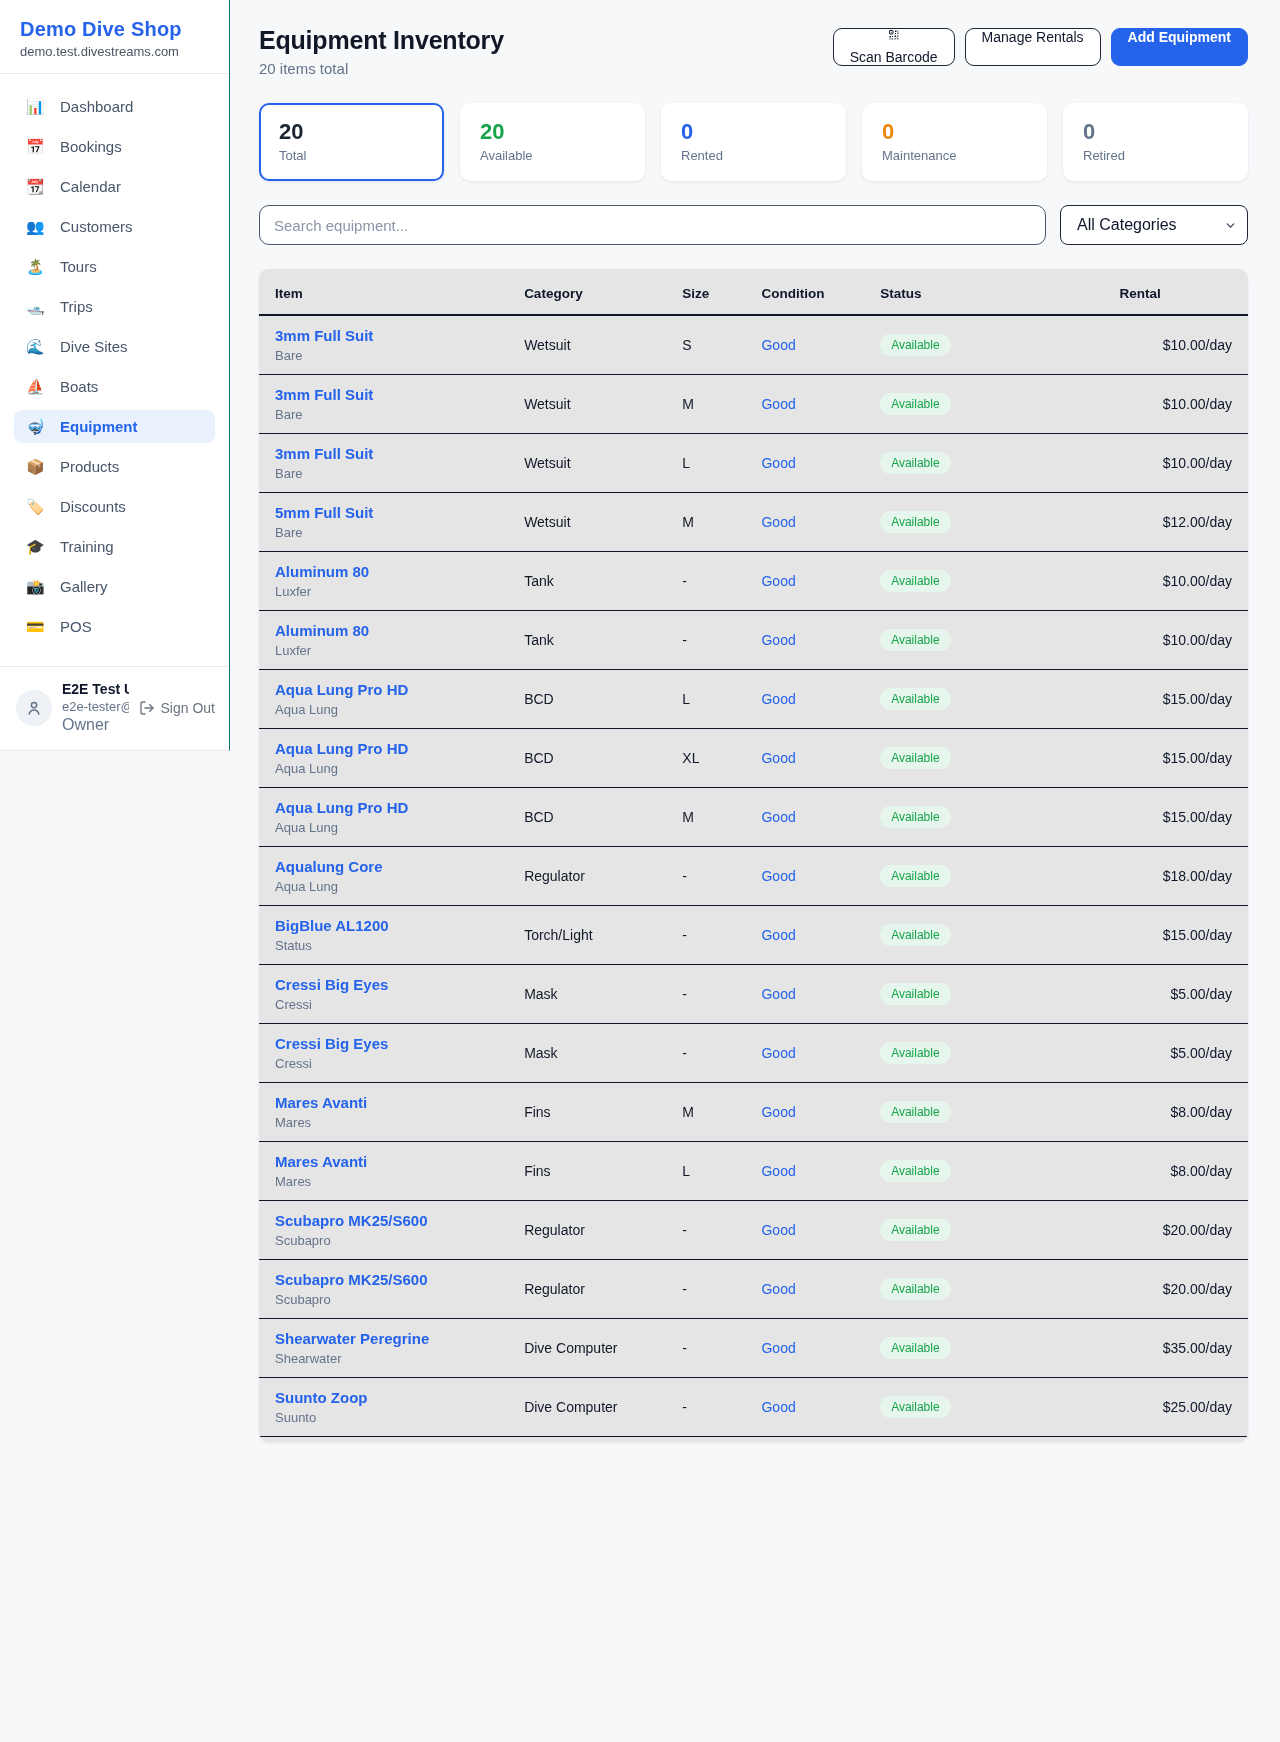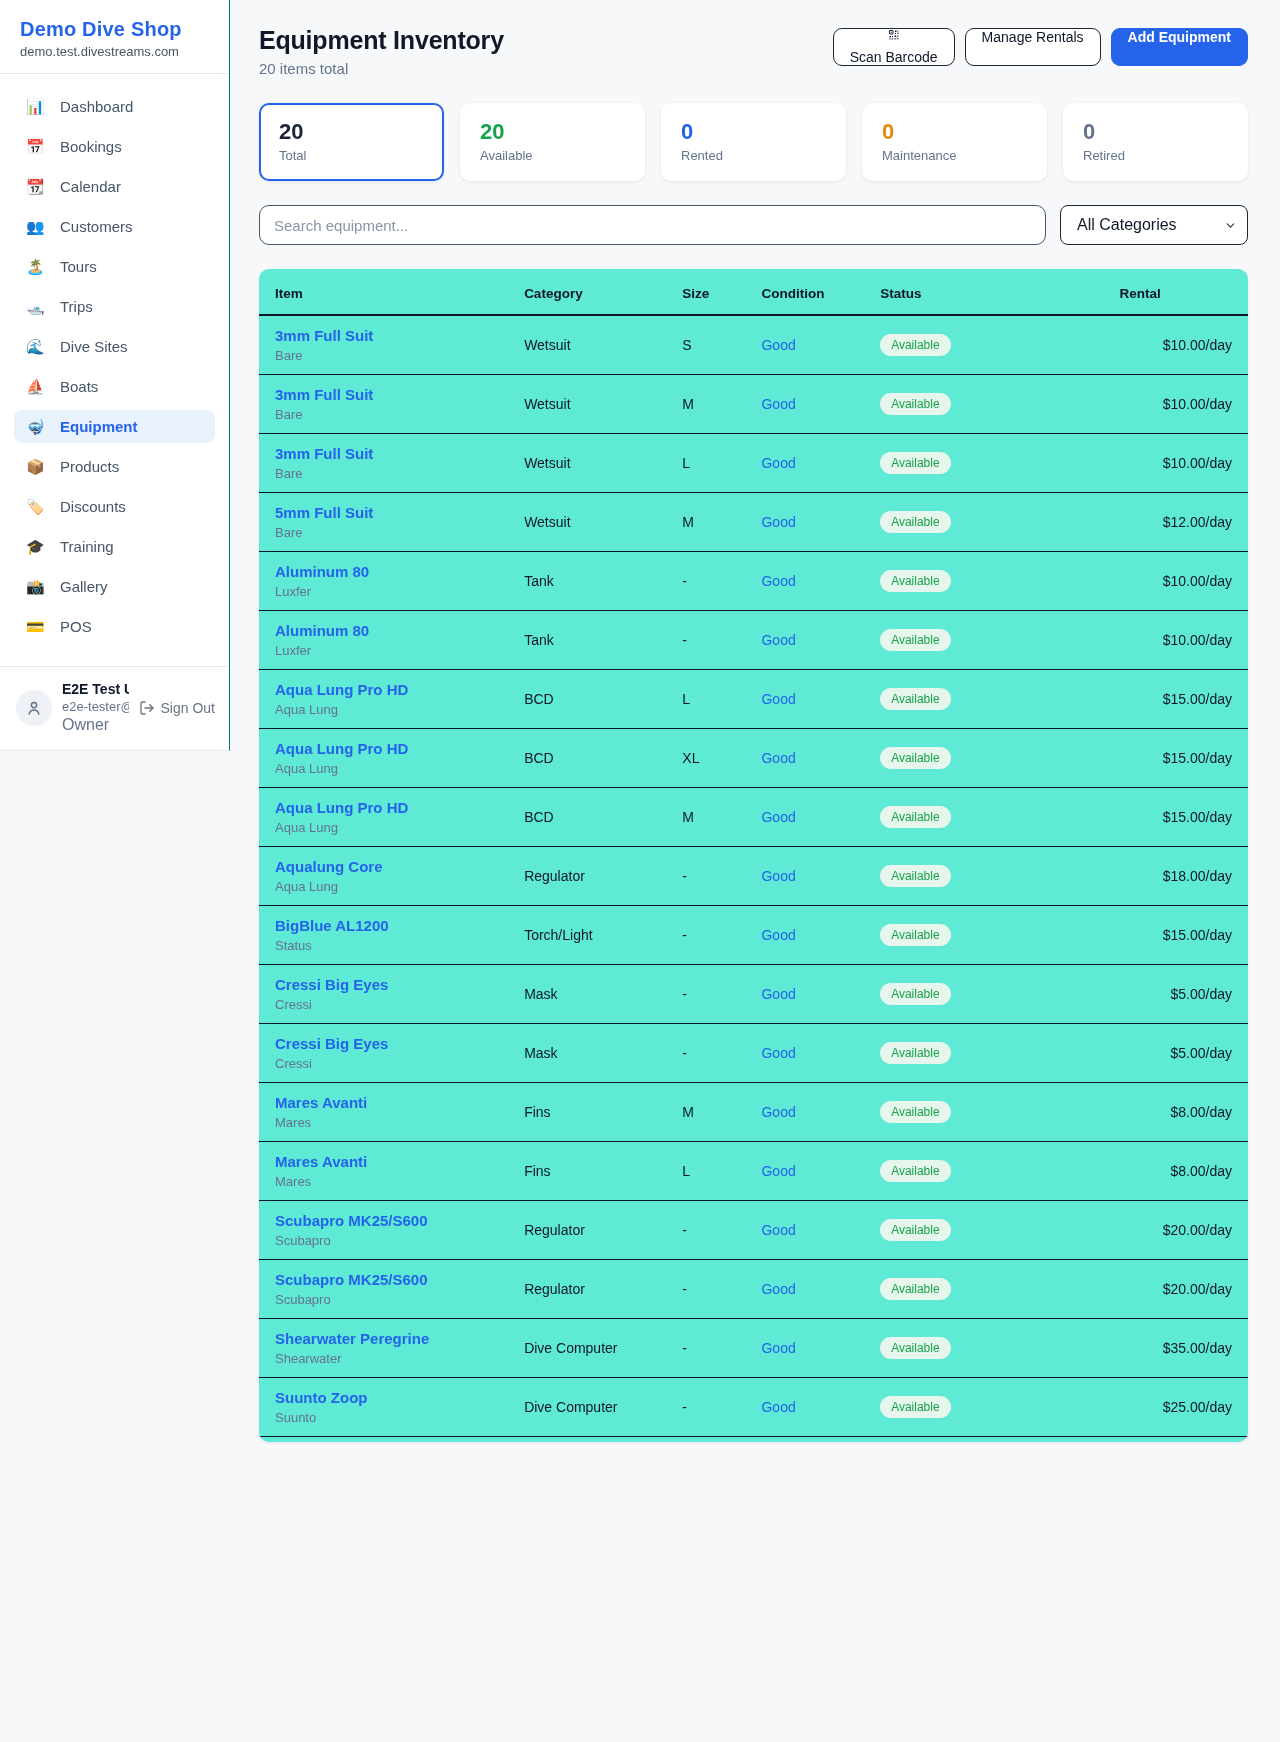--- a/index.html
+++ b/index.html
@@ -48,21 +48,21 @@
   .stat-label { font-size:13px; color:#64748b; margin-top:3px; }
   
   .filters { margin-top:24px; display:flex; gap:14px; }
   .search-input { flex:1; height:40px; border:1px solid #49566b; border-radius:10px; background:#fff;
     padding:0 14px; font-size:15px; color:#0f172a; font-family:inherit; outline:none; }
   .search-input::placeholder { color:#8a94a6; }
   .category-select { width:188px; height:40px; border:1px solid #1e2636; border-radius:8px; background:#fff;
     display:flex; align-items:center; justify-content:space-between; padding:0 10px 0 16px;
     font-size:16px; color:#0f172a; cursor:pointer; }
   
-  .table-card { margin-top:24px; background:#5eead4; border-radius:10px; overflow:hidden;
+  .table-card { margin-top:24px; background:#e5e5e5; border-radius:10px; overflow:hidden;
     box-shadow:0 1px 3px rgba(16,24,40,.09); padding-bottom:5px; }
   table { width:100%; border-collapse:collapse; }
   th { text-align:left; font-size:13.5px; font-weight:700; color:#0f172a;
     padding:17px 8px 13px; border-bottom:2px solid #101828; }
   th:first-child { padding-left:16px; }
   th:last-child { text-align:center; padding-right:16px; }
   td { padding:11px 8px; border-bottom:1.5px solid #101828; vertical-align:middle; }
   td:first-child { padding-left:16px; }
   td:last-child { text-align:right; padding-right:16px; }
   .item-name { font-size:15px; font-weight:600; color:#2563eb; cursor:pointer; }

